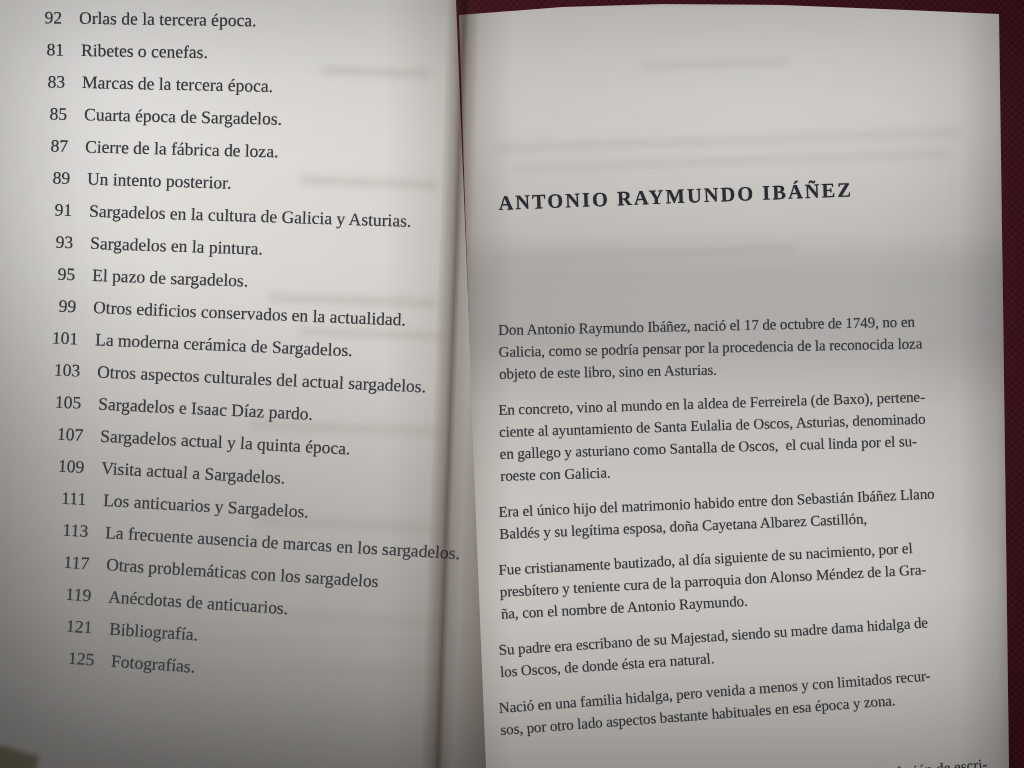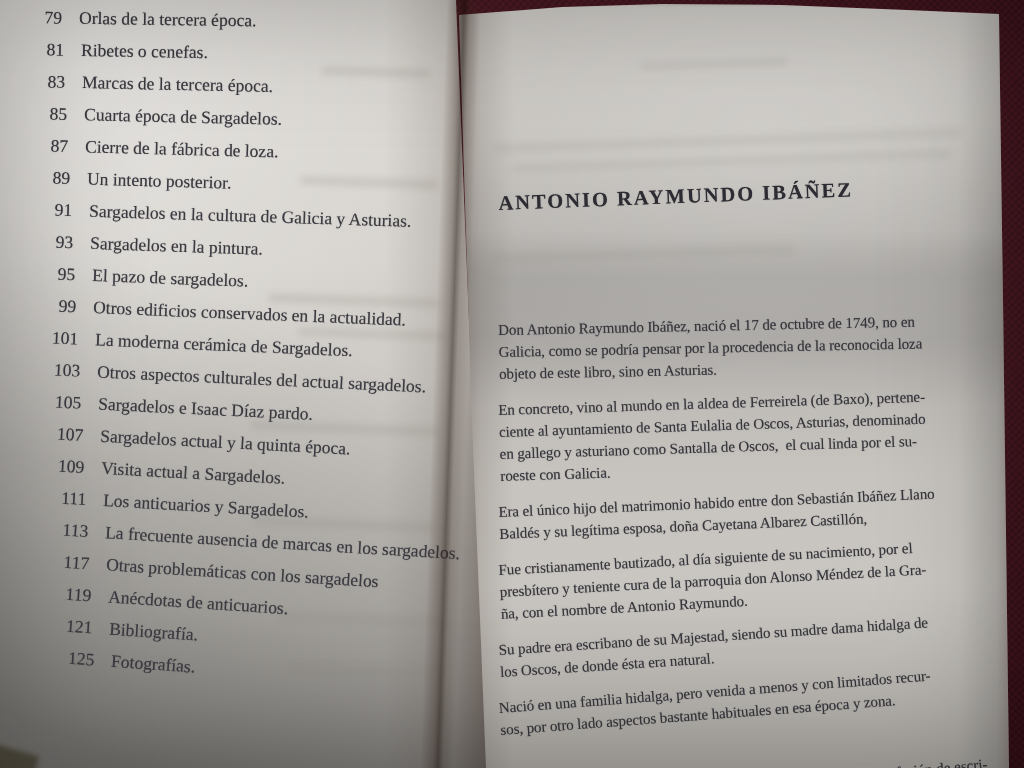--- a/index.html
+++ b/index.html
@@ -82,21 +82,21 @@
     <div class="ghost lg3"></div>
     <div class="ghost lg4"></div>
     <div class="ghost lg5"></div>
     <div class="ghost lg6"></div>
     <div class="ghost lg7"></div>
     <div class="ghost lg8"></div>
 
     <div class="toc">
 
     <div class="toc-row" style="--i: 0;">
-        <span class="toc-num">79</span><span class="toc-title">Orlas de la tercera época.</span>
+        <span class="toc-num">92</span><span class="toc-title">Orlas de la tercera época.</span>
       </div>
         <div class="toc-row" style="--i: 1;">
         <span class="toc-num">81</span><span class="toc-title">Ribetes o cenefas.</span>
       </div>
         <div class="toc-row" style="--i: 2;">
         <span class="toc-num">83</span><span class="toc-title">Marcas de la tercera época.</span>
       </div>
         <div class="toc-row" style="--i: 3;">
         <span class="toc-num">85</span><span class="toc-title">Cuarta época de Sargadelos.</span>
       </div>

